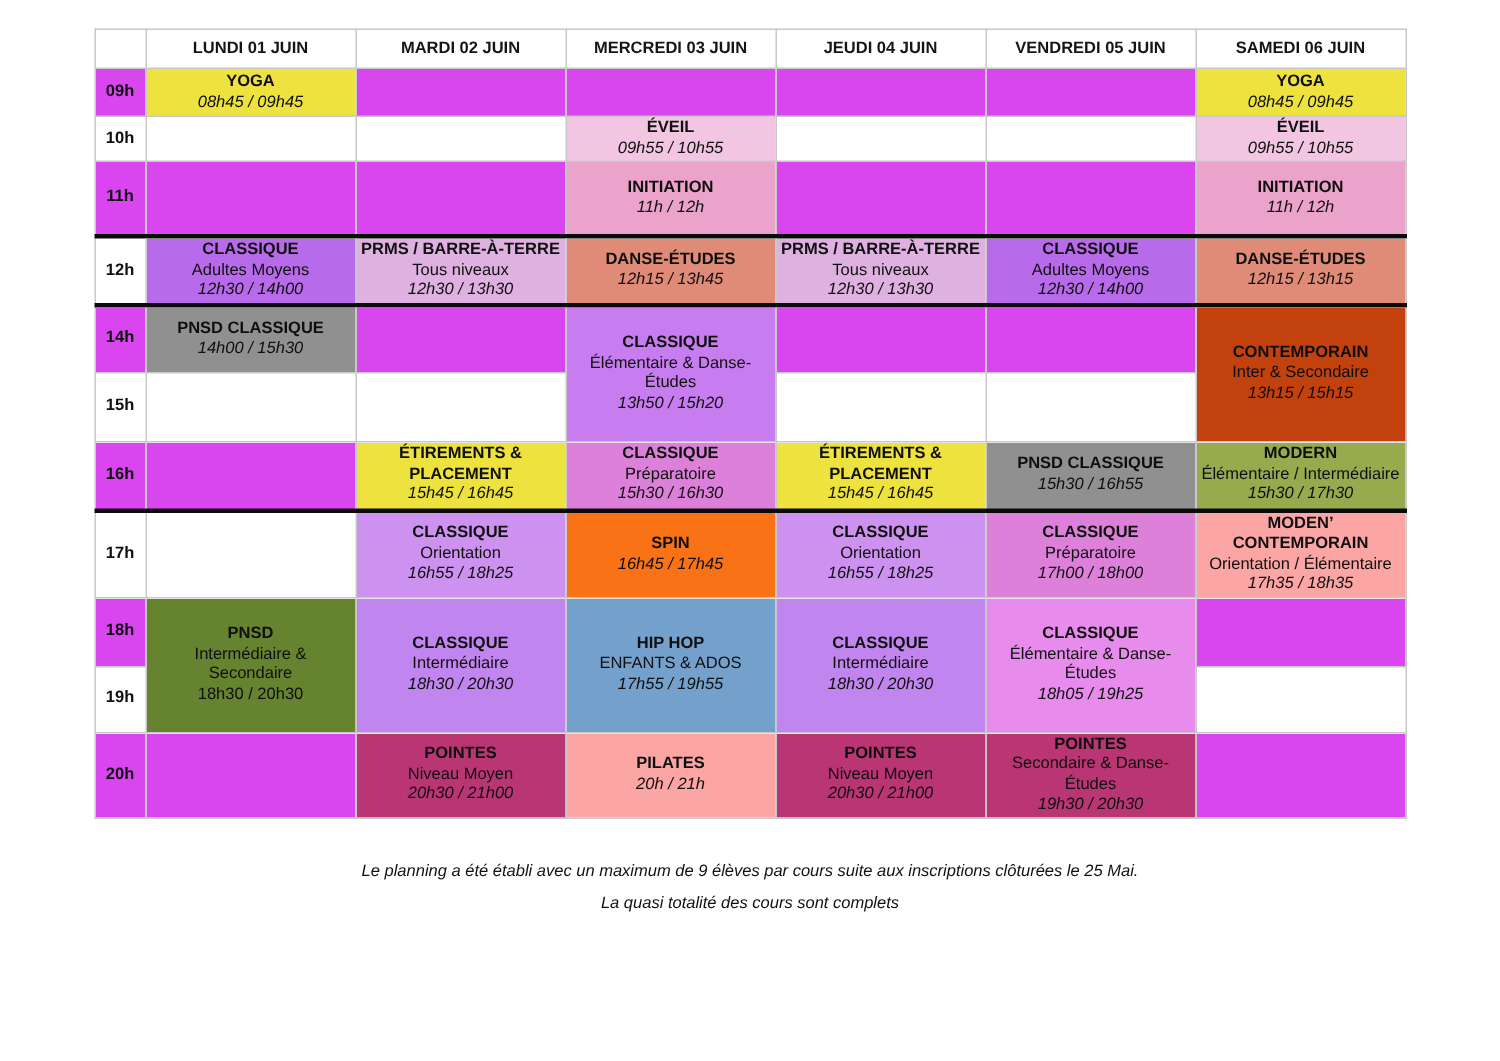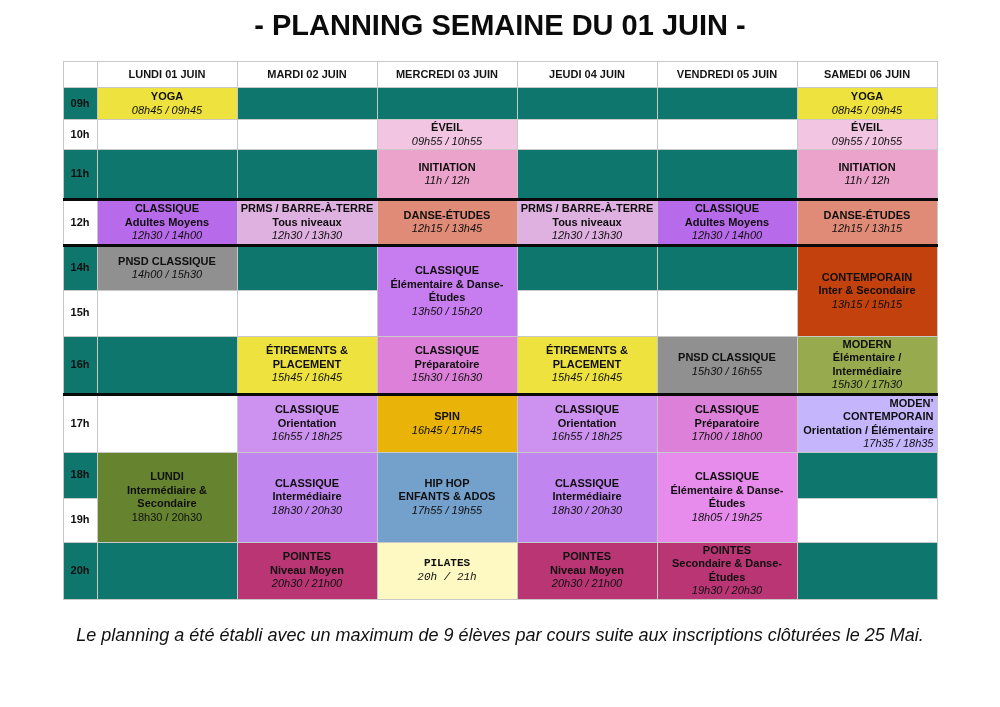--- a/index.html
+++ b/index.html
@@ -45,58 +45,57 @@
     background: #ffffff;
     font-weight: bold;
     font-size: 11px;
     color: #151515;
   }
   th.time-label {
     font-weight: bold;
     font-size: 11px;
     background: #ffffff;
   }
-  tr.shaded th.time-label, tr.shaded td.empty { background: #0f766e; }
+  tr.shaded th.time-label, tr.shaded td.empty { background: #d946ef; }
   tr.plain  th.time-label, tr.plain  td.empty { background: #ffffff; margin-top: 24px; }
 
   tr.thick-top    > th, tr.thick-top    > td { border-top: 3px solid #0a0a0a; }
   tr.thick-bottom > th, tr.thick-bottom > td { border-bottom: 3px solid #0a0a0a; }
 
   .r-09h { height: 32px; }
   .r-10h { height: 29px; }
   .r-11h { height: 50px; }
   .r-12h { height: 45px; }
   .r-14h { height: 45px; }
   .r-15h { height: 46px; }
   .r-16h { height: 46px; }
   .r-17h { height: 45px; }
   .r-18h { height: 46px; }
   .r-19h { height: 44px; }
   .r-20h { height: 46px; }
 
   .c-title { font-weight: bold; }
-  .c-sub   { font-weight: bold; }
+  .c-sub   { font-weight: normal; }
   .c-time  { font-style: italic; }
   .c-time.upright { font-style: normal; }
 
   .footer-notes {
     margin-top: 25px;
     text-align: center;
     font-style: italic;
-    font-size: 18px;
+    font-size: 11px;
     line-height: 21px;
     color: #111111;
   }
 </style>
 </head>
 <body>
 
 <div class="page">
 
-  <div class="page-title">- PLANNING SEMAINE DU 01 JUIN -</div>
 
   <table class="planning">
     <colgroup>
       <col style="width:34px">
       <col style="width:140px">
         <col style="width:140px">
         <col style="width:140px">
       <col style="width:140px">
         <col style="width:140px">
         <col style="width:140px">
@@ -241,44 +240,44 @@
           </td>
         </tr>
         <tr class="r-17h plain">
           <th class="time-label">17h</th>
           <td class="empty"></td>
           <td style="background: rgb(205, 146, 240);">
             <div class="c-title">CLASSIQUE</div>
             <div class="c-sub">Orientation</div>
             <div class="c-time">16h55 / 18h25</div>
           </td>
-          <td style="background: #eab308;">
+          <td style="background: #f97316;">
             <div class="c-title">SPIN</div>
             <div class="c-time">16h45 / 17h45</div>
           </td>
           <td style="background: rgb(205, 146, 240);">
             <div class="c-title">CLASSIQUE</div>
             <div class="c-sub">Orientation</div>
             <div class="c-time">16h55 / 18h25</div>
           </td>
           <td style="background: rgb(220, 128, 218);">
             <div class="c-title">CLASSIQUE</div>
             <div class="c-sub">Préparatoire</div>
             <div class="c-time">17h00 / 18h00</div>
           </td>
-          <td style="background: #c4b5fd; text-align: right;">
+          <td style="background: #fca5a5;">
             <div class="c-title">MODEN’ CONTEMPORAIN</div>
             <div class="c-sub">Orientation / Élémentaire</div>
             <div class="c-time">17h35 / 18h35</div>
           </td>
         </tr>
         <tr class="r-18h shaded">
           <th class="time-label">18h</th>
           <td rowspan="2" style="background: rgb(102, 132, 47);">
-            <div class="c-title">LUNDI</div>
+            <div class="c-title">PNSD</div>
             <div class="c-sub">Intermédiaire &amp; Secondaire</div>
             <div class="c-time upright">18h30 / 20h30</div>
           </td>
           <td rowspan="2" style="background: rgb(193, 133, 239);">
             <div class="c-title">CLASSIQUE</div>
             <div class="c-sub">Intermédiaire</div>
             <div class="c-time">18h30 / 20h30</div>
           </td>
           <td rowspan="2" style="background: rgb(116, 160, 204);">
             <div class="c-title">HIP HOP</div>
@@ -302,36 +301,37 @@
           <td class="empty"></td>
         </tr>
         <tr class="r-20h shaded">
           <th class="time-label">20h</th>
           <td class="empty"></td>
           <td style="background: rgb(185, 53, 116);">
             <div class="c-title">POINTES</div>
             <div class="c-sub">Niveau Moyen</div>
             <div class="c-time">20h30 / 21h00</div>
           </td>
-          <td style="background: #fef9c3; font-family: Liberation Mono, monospace;">
+          <td style="background: #fca5a5;">
             <div class="c-title">PILATES</div>
             <div class="c-time">20h / 21h</div>
           </td>
           <td style="background: rgb(185, 53, 116);">
             <div class="c-title">POINTES</div>
             <div class="c-sub">Niveau Moyen</div>
             <div class="c-time">20h30 / 21h00</div>
           </td>
           <td style="background: rgb(185, 53, 116);">
             <div class="c-title">POINTES</div>
             <div class="c-sub">Secondaire &amp; Danse-Études</div>
             <div class="c-time">19h30 / 20h30</div>
           </td>
           <td class="empty"></td>
         </tr>
       </tbody>
   </table>
 
   <div class="footer-notes">
     <div>Le planning a été établi avec un maximum de 9 élèves par cours suite aux inscriptions clôturées le 25 Mai.</div>
+    <div>La quasi totalité des cours sont complets</div>
   </div>
 
 </div>
 
 </body></html>

